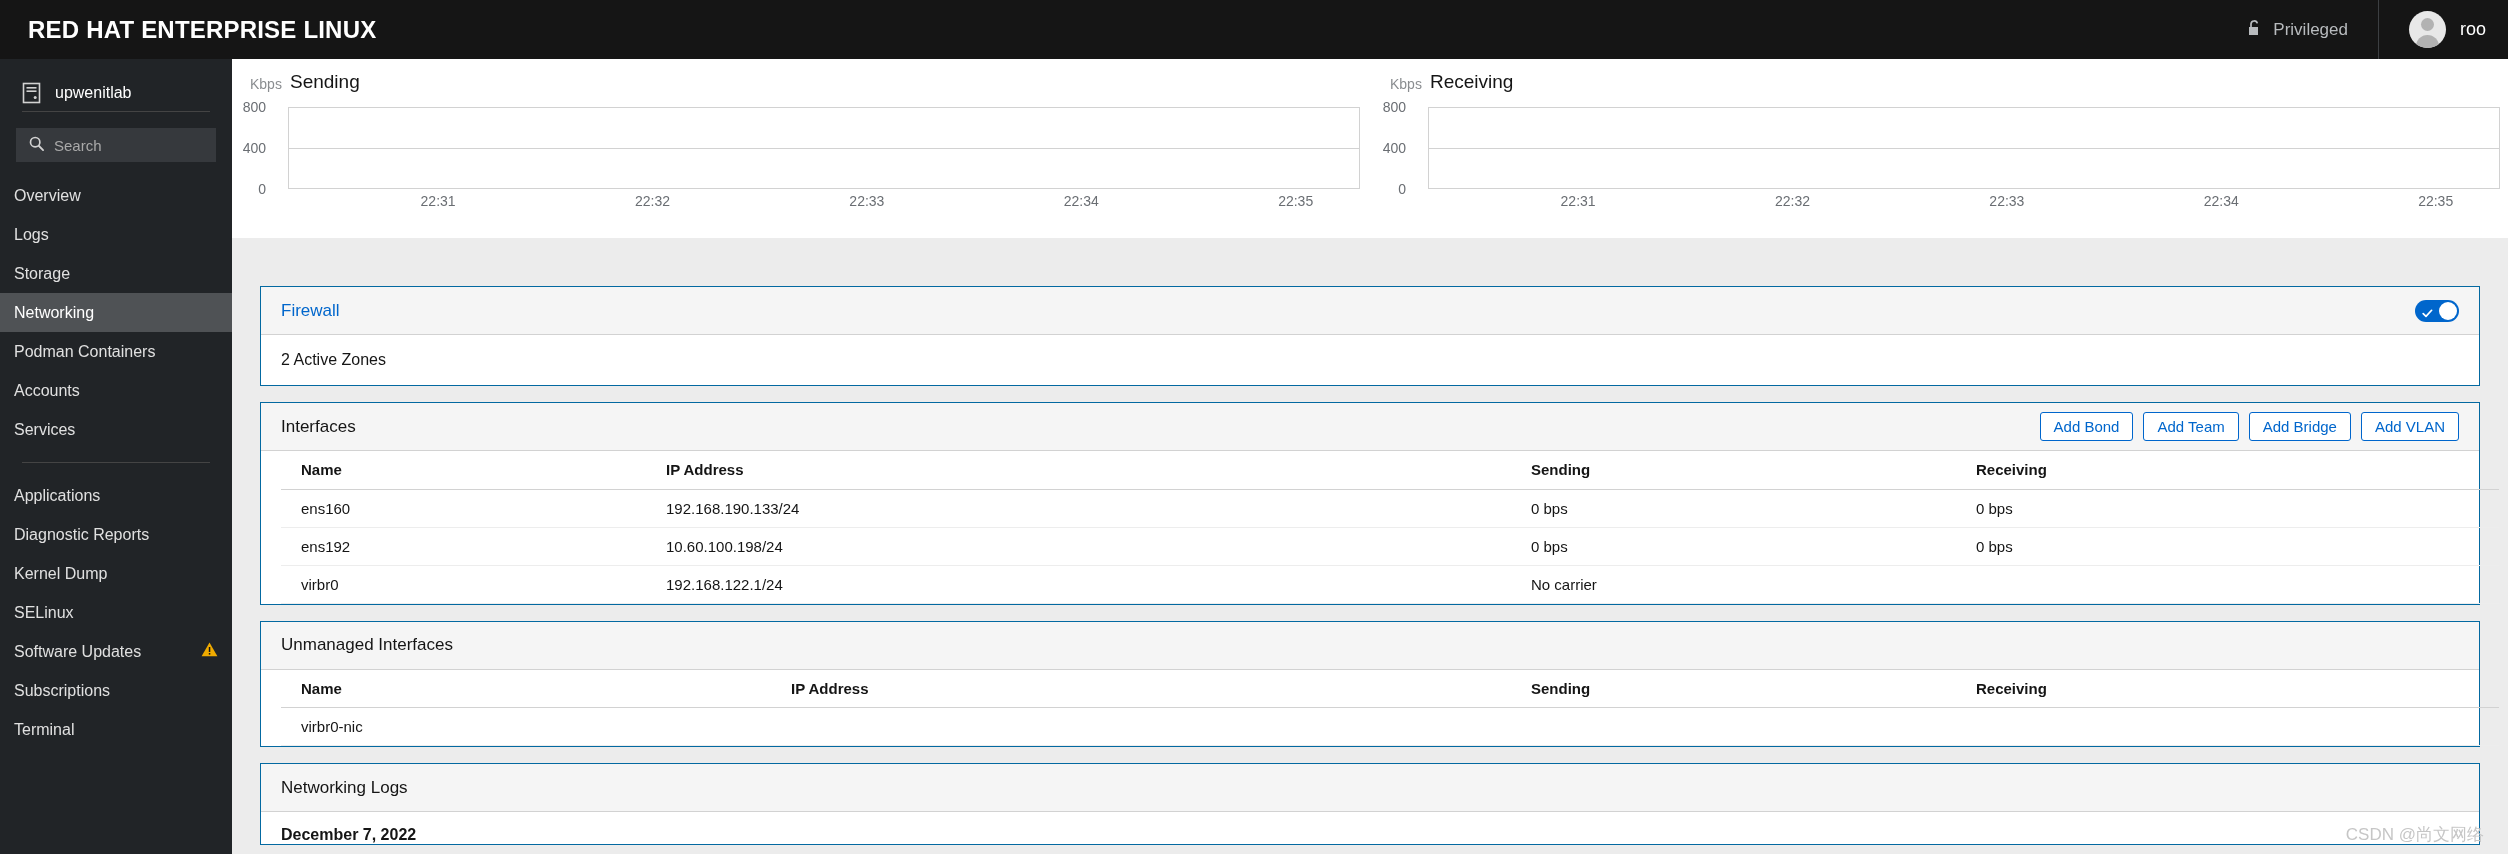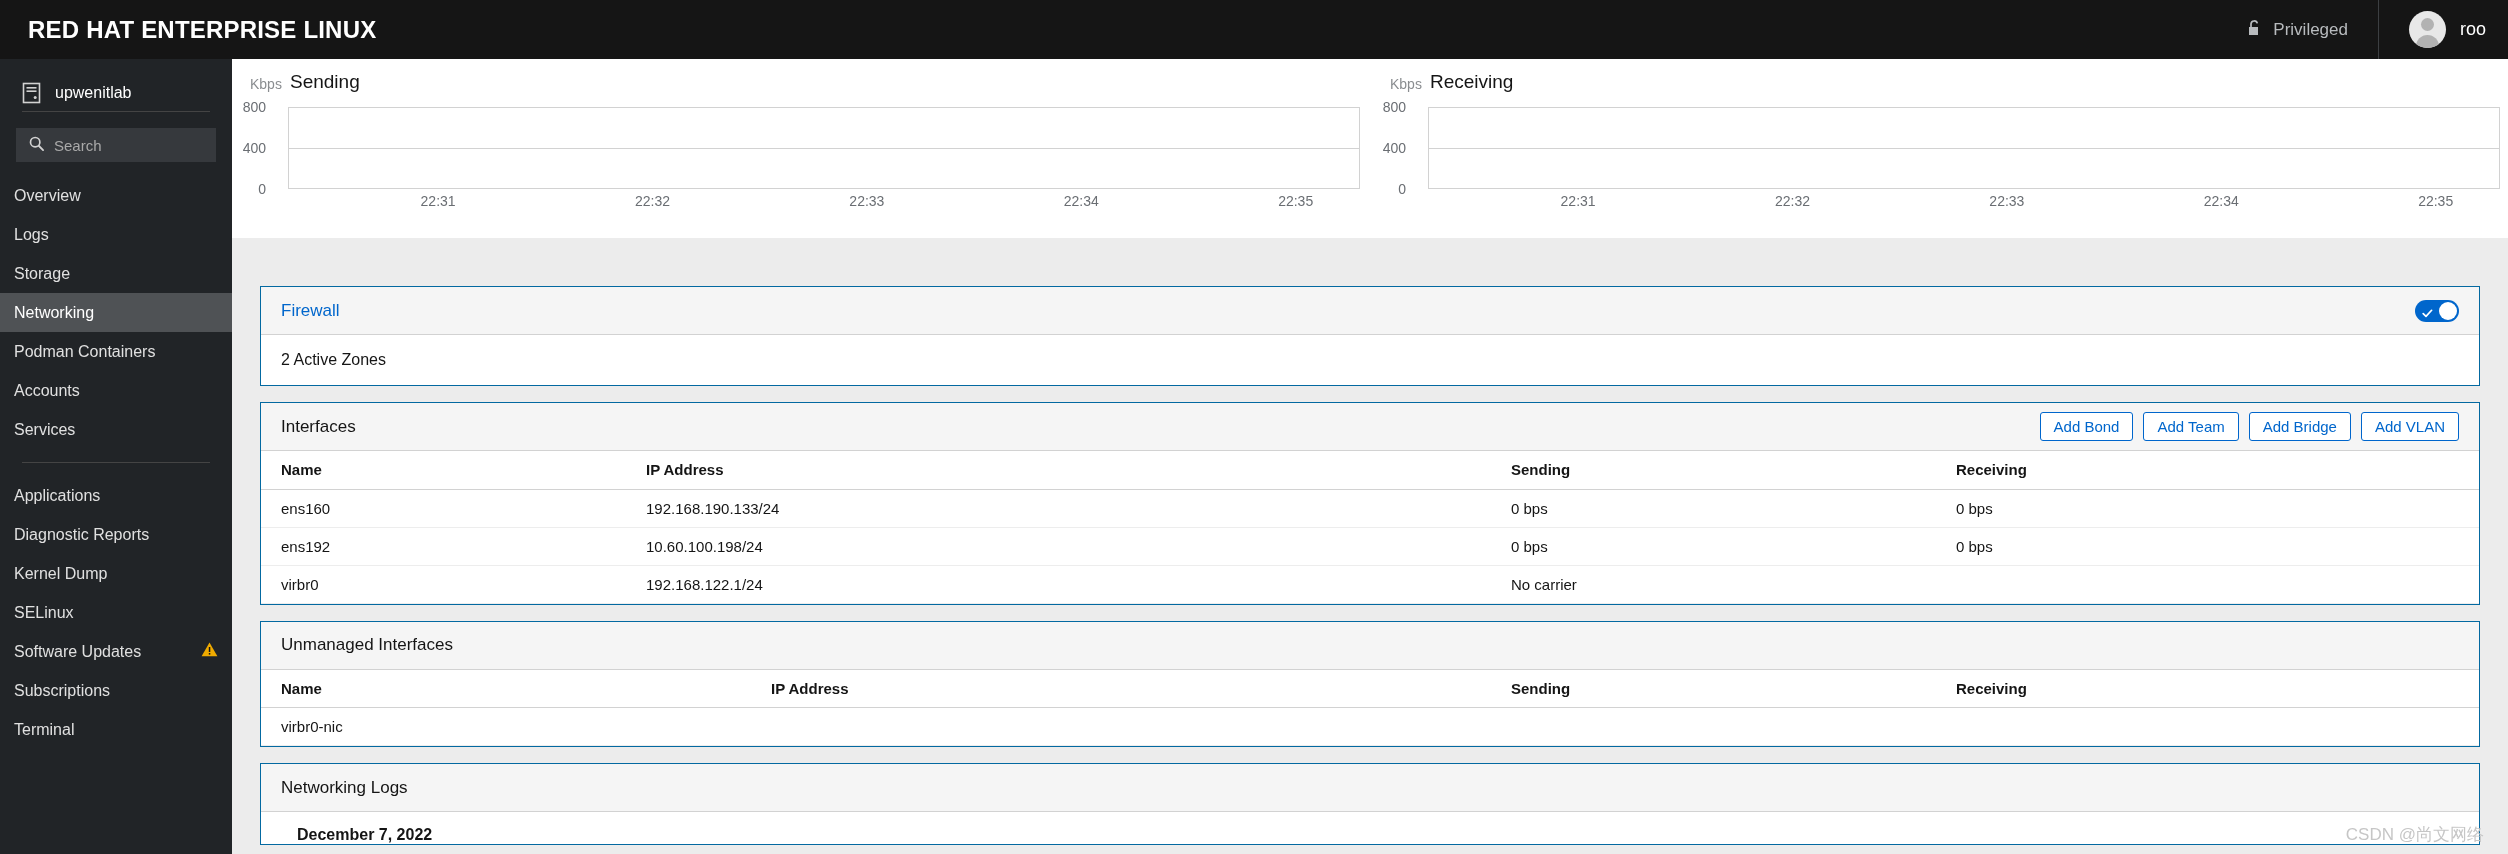--- a/index.html
+++ b/index.html
@@ -216,38 +216,39 @@
     font-family: "Liberation Sans", sans-serif;
     padding: 5px 13px;
     border-radius: 3px;
     cursor: pointer;
     white-space: nowrap;
   }
 
   table.tbl {
     width: 100%; border-collapse: collapse;
     font-size: 15px;
+    margin-left: 20px;
   }
   table.tbl th {
     text-align: left; font-weight: bold;
     color: #151515; font-size: 15px;
     padding: 10px 0 10px 20px;
     border-bottom: 1px solid #d2d2d2;
     height: 38px;
   }
   table.tbl td {
     color: #151515;
     padding: 10px 0 10px 20px;
     border-bottom: 1px solid #ededed;
     height: 38px;
   }
   table.tbl tr:last-child td { border-bottom: 1px solid #ededed; }
 
   .logs-body {
-    padding: 14px 20px 0 36px;
+    padding: 14px 20px 0 20px;
     font-size: 16px; font-weight: bold; color: #151515;
   }
 
   .watermark {
     position: absolute; right: 24px; bottom: 8px;
     color: #c6c6c6; font-size: 17px;
     z-index: 30;
     white-space: nowrap;
   }
 </style>

